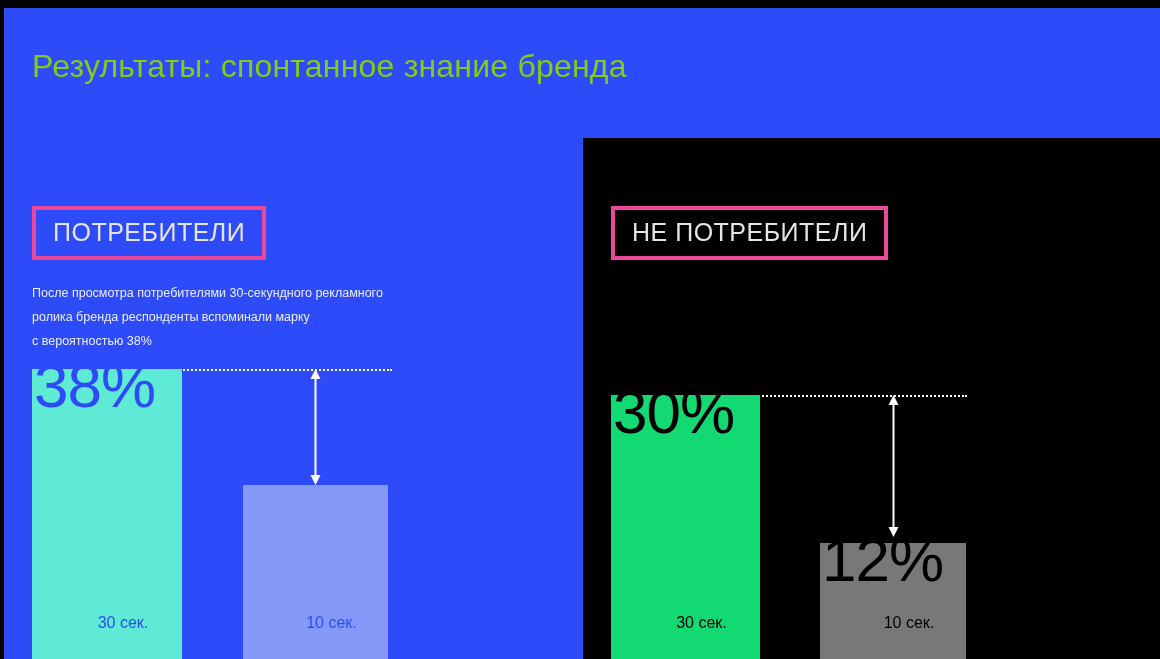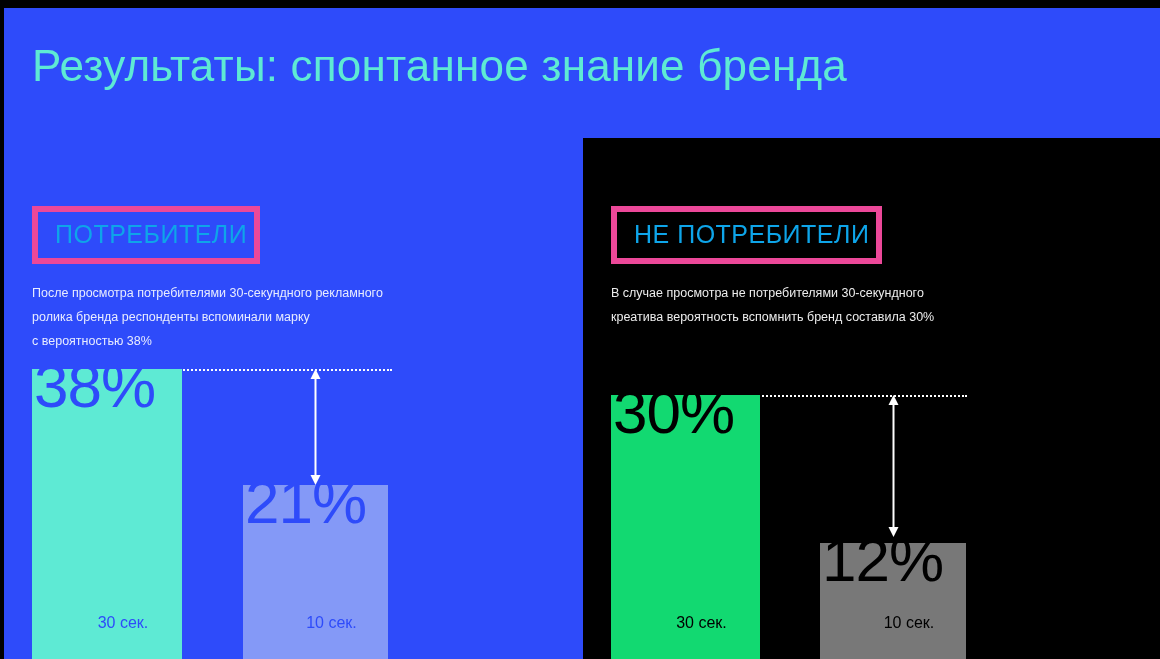--- a/index.html
+++ b/index.html
@@ -30,24 +30,24 @@
     width: 1156px;
     height: 651px;
     background: #2E4BFA;
   }
 
   
   .slide-title {
     position: absolute;
     left: 32px;
     top: 44px;
-    font-size: 44px;
+    font-size: 32px;
     line-height: 44px;
     font-weight: 400;
-    color: #5eead4;
+    color: #84cc16;
     letter-spacing: 0.2px;
     white-space: nowrap;
   }
 
   
   .black-panel {
     position: absolute;
     left: 583px;
     top: 138px;
     width: 577px;
@@ -61,25 +61,25 @@
     top: 0;
     height: 659px;
   }
   .section.left  { left: 0;    width: 583px; }
   .section.right { left: 583px; width: 577px; border-radius: 10px; }
 
   
   .badge {
     position: absolute;
     top: 206px;
-    border: 6px solid #ec4899;
-    padding: 7px 7px 9px 17px;
+    border: 4px solid #ec4899;
+    padding: 7px 17px 9px 17px;
     font-size: 25px;
     line-height: 30px;
-    color: #0ea5e9;
+    color: #e5e5e5;
     letter-spacing: 0.5px;
     white-space: nowrap;
     box-sizing: border-box;
   }
   .section.left  .badge { left: 32px; }
   .section.right .badge { left: 28px; }
 
   
   .desc {
     position: absolute;
@@ -184,41 +184,38 @@
     <div class="chart">
 
       <div class="dotted-line"></div>
 
       <div class="bar bar-30 clipbar">
         <div class="bar-value">38%</div>
         <div class="bar-caption">30 сек.</div>
       </div>
 
       <div class="bar bar-10 clipbar">
-        <div class="bar-value">21%</div>
         <div class="bar-caption">10 сек.</div>
       </div>
 
       <div class="gap-arrow">
         <svg viewBox="0 0 13 116" preserveAspectRatio="none">
           <line x1="6.5" y1="6" x2="6.5" y2="110" stroke="#FFFFFF" stroke-width="2"></line>
           <polygon points="6.5,0 11.5,10 1.5,10" fill="#FFFFFF"></polygon>
           <polygon points="6.5,116 11.5,106 1.5,106" fill="#FFFFFF"></polygon>
         </svg>
       </div>
 
     </div>
   </div>
 
   <div class="section right">
 
     <div class="badge">НЕ ПОТРЕБИТЕЛИ</div>
 
-    <div class="desc">В случае просмотра не потребителями 30-секундного
-креатива вероятность вспомнить бренд составила 30%</div>
 
     <div class="chart">
 
       <div class="dotted-line"></div>
 
       <div class="bar bar-30 clipbar">
         <div class="bar-value">30%</div>
         <div class="bar-caption">30 сек.</div>
       </div>
 

